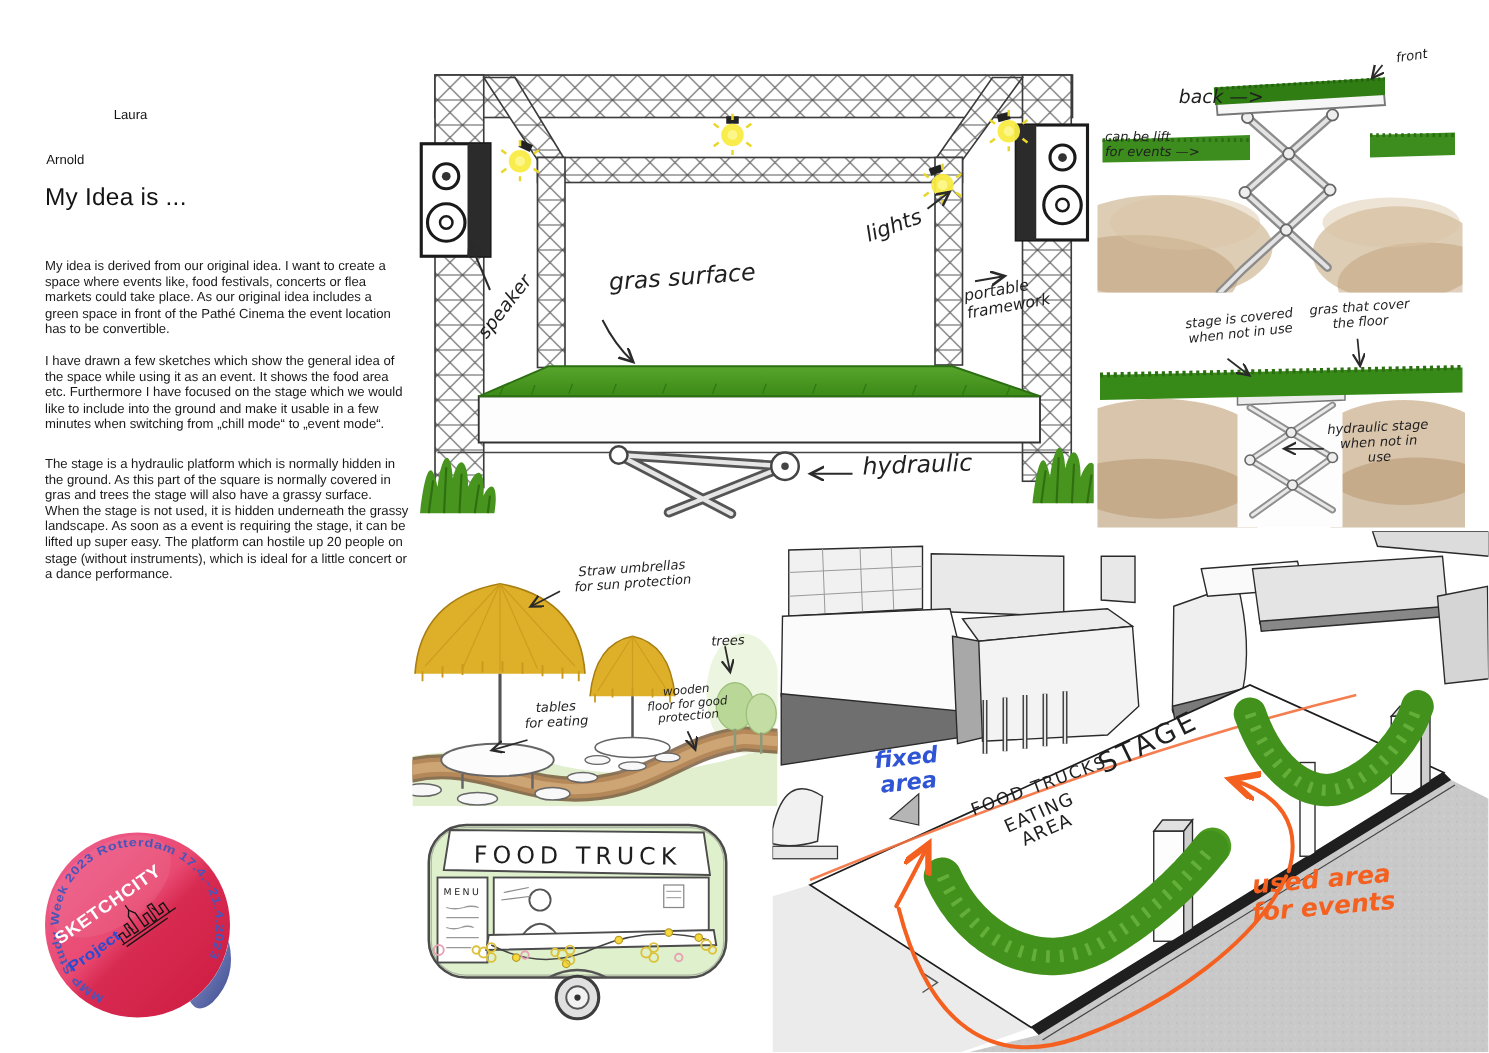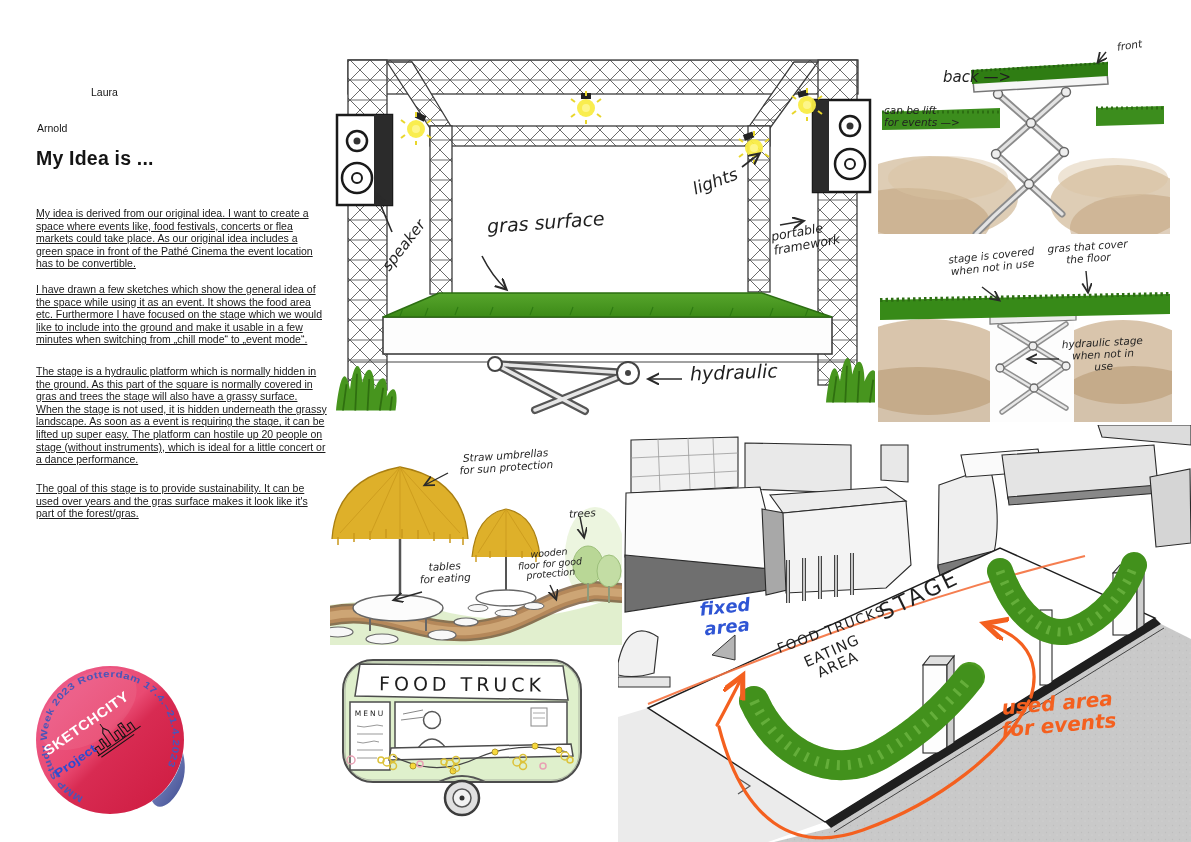--- a/index.html
+++ b/index.html
@@ -2,39 +2,38 @@
 <html><head>
 <meta charset="utf-8">
 <style>
   * { margin:0; padding:0; box-sizing:border-box; }
   html,body { background:#fff; }
   #page {
     position:relative; width:1191px; height:842px; background:#ffffff;
     font-family:"Liberation Sans", sans-serif; color:#141414; overflow:hidden;
   }
   .abs { position:absolute; }
-  .para { width:291px; font-size:10.5px; line-height:12.6px; color:#1a1a1a;text-decoration:underline; }
+  .para { width:291px; font-size:10.5px; line-height:12.6px; color:#1a1a1a; }
   .hw { font-family:"DejaVu Sans", sans-serif; font-style:italic; color:#1f1f1f;
         white-space:pre-line; line-height:1.12; }
   .hc { font-family:"DejaVu Sans", sans-serif; color:#1f1f1f; white-space:pre-line;
         line-height:1.05; font-weight:500; }
   svg { display:block; }
 </style>
 </head>
 <body>
 
 <div id="page">
 
   <div class="abs" style="left:37px; top:86px; font-size:10.5px;margin-top:36px;">Arnold</div>
   <div class="abs" style="left:91px; top:86px; font-size:10.5px;">Laura</div>
-  <div class="abs" style="left:36px; top:147px; font-size:19.5px; font-weight:bold; letter-spacing:0.2px;">My Idea is ...</div>
+  <div class="abs" style="left:36px; top:147px; font-size:19.5px; font-weight:normal; letter-spacing:0.2px;">My Idea is ...</div>
   <div class="abs para" style="left:36px; top:207px;">My idea is derived from our original idea. I want to create a space where events like, food festivals, concerts or flea markets could take place. As our original idea includes a green space in front of the Pathé Cinema the event location has to be convertible.</div>
   <div class="abs para" style="left:36px; top:283px;">I have drawn a few sketches which show the general idea of the space while using it as an event. It shows the food area etc. Furthermore I have focused on the stage which we would like to include into the ground and make it usable in a few minutes when switching from „chill mode“ to „event mode“.</div>
   <div class="abs para" style="left:36px; top:365px;">The stage is a hydraulic platform which is normally hidden in the ground. As this part of the square is normally covered in gras and trees the stage will also have a grassy surface. When the stage is not used, it is hidden underneath the grassy landscape. As soon as a event is requiring the stage, it can be lifted up super easy. The platform can hostile up 20 people on stage (without instruments), which is ideal for a little concert or a dance performance.</div>
-  <div class="abs para" style="left:36px; top:482px;">The goal of this stage is to provide sustainability. It can be used over years and the gras surface makes it look like it's part of the forest/gras.</div>
 
   <svg class="abs" style="left:330px; top:40px;" width="545" height="385" viewBox="0 0 545 385">
     <defs>
       <pattern id="truss" width="20" height="20" patternUnits="userSpaceOnUse">
         <rect width="20" height="20" fill="#ffffff"></rect>
         <path d="M0,0 L20,20 M20,0 L0,20 M0,0 H20 M0,20 H20" stroke="#5a5a5a" stroke-width="0.9" fill="none"></path>
       </pattern>
       <linearGradient id="grassGrad" x1="0" y1="0" x2="0" y2="1">
         <stop offset="0" stop-color="#57a52c"></stop>
           <stop offset="1" stop-color="#3c8a17"></stop>

